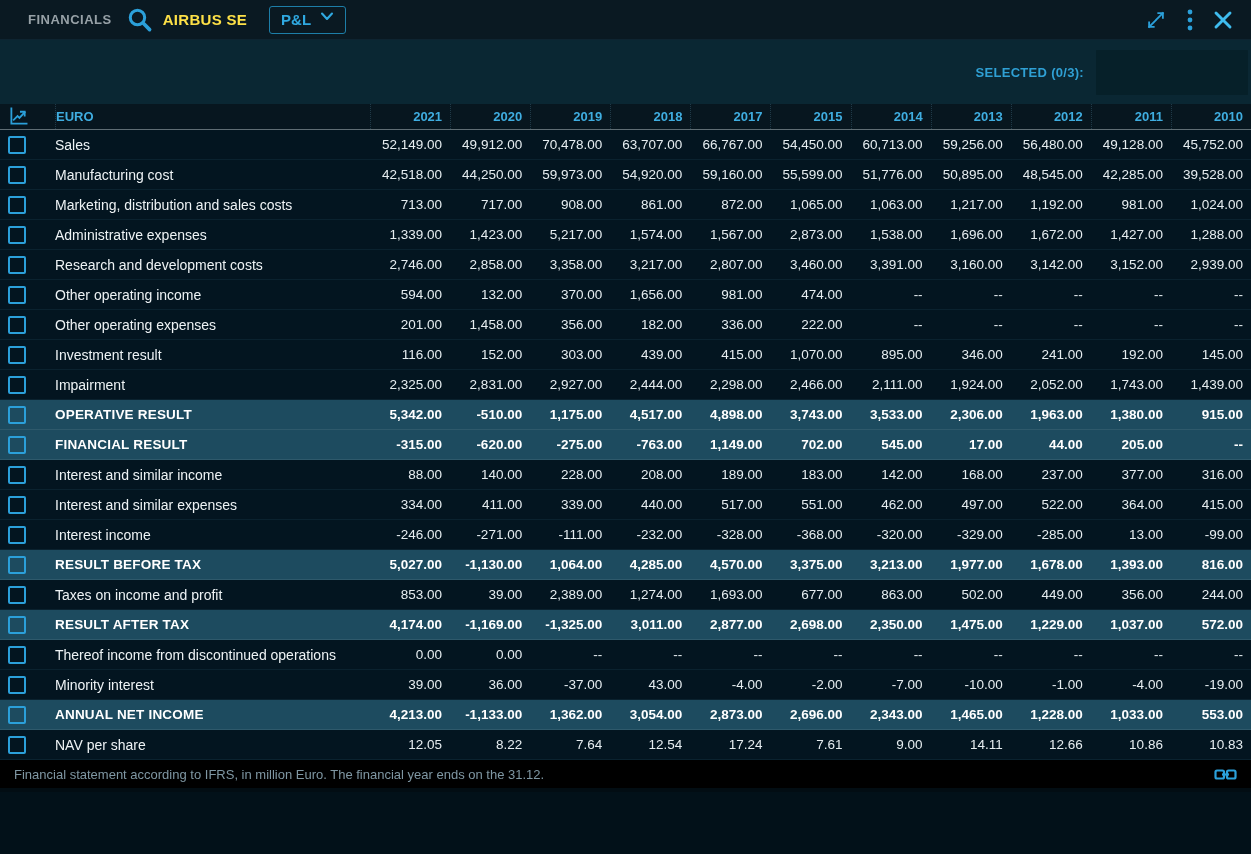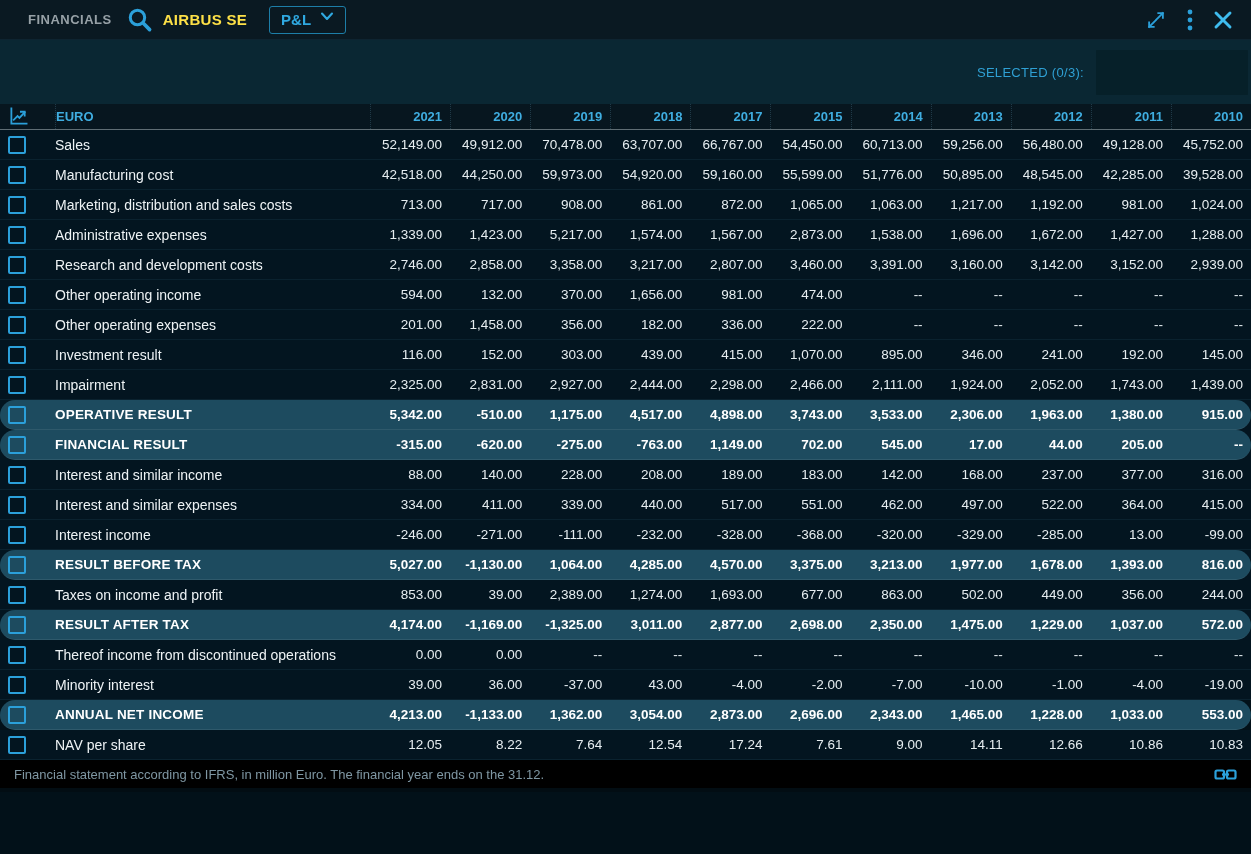--- a/index.html
+++ b/index.html
@@ -16,35 +16,35 @@
   .company { color:#fde047; font-size:15px; font-weight:bold; letter-spacing:.3px; }
   .pl-btn { margin-left:22px; display:flex; align-items:flex-start; gap:9px; padding:4px 11px 5px 11px;
     background:transparent; border:1px solid #1d7fa8; border:1px solid #1d7ea8; border-radius:3px;
     color:#2fa8e0; font-size:15px; font-weight:bold; cursor:pointer;
     font-family:"Liberation Sans","DejaVu Sans",sans-serif; }
   .tb-right { margin-left:auto; display:flex; align-items:center; gap:20px; }
 
   
   .toolbar { height:64px; flex:0 0 64px; background:#0a2733; display:flex; align-items:center;
     justify-content:flex-end; padding-right:3px; }
-  .selected-label { color:#2fa0d4; font-size:13px; font-weight:normal; letter-spacing:.3px; margin-right:12px; }
+  .selected-label { color:#2fa0d4; font-size:13px; font-weight:bold; letter-spacing:.3px; margin-right:12px; }
   .selected-box { width:152px; height:45px; background:#062029; border:none; border-radius:1px; }
 
   
   .grid-row { display:grid; grid-template-columns:55px 315px repeat(11,1fr); align-items:center; }
   .thead { height:26px; flex:0 0 26px; background:#07161f; border-bottom:1px solid #5f6d74; }
   .hcell { color:#3fade0; font-size:13px; font-weight:bold; }
   .hcell.year { text-align:center; padding-right:8px; border-left:1px dotted rgba(90,140,165,.30); height:100%;
     display:flex; align-items:center; justify-content:flex-end; }
   .h-icon { display:flex; align-items:center; padding-left:9px; cursor:pointer; }
   .h-label { padding-left:0; border-left:1px dotted rgba(90,140,165,.30); height:100%; display:flex; align-items:center; padding-left:13px; margin-left:-13px; }
   .thead .h-label { margin-left:0; padding-left:0; border-left:1px dotted rgba(90,140,165,.30); text-indent:0; }
   .tbody { flex:0 0 auto; }
   .trow { height:30px; background:#031520; border-bottom:1px solid rgba(35,80,100,.22); }
-  .trow.total { background:#1d4b5f; border-bottom:1px solid rgba(255,255,255,.08);border-radius:15px; }
+  .trow.total { background:#1d4b5f; border-bottom:1px solid rgba(255,255,255,.08); }
   .cell-check { display:flex; align-items:center; padding-left:8px; }
   .checkbox { width:18px; height:18px; border:2px solid #2ba0da; border-radius:2px; background:transparent;
     display:inline-block; cursor:pointer; }
   .cell-label { color:#eef3f5; font-size:14px; white-space:nowrap; overflow:hidden; }
   .trow.total .cell-label { font-weight:bold; color:#ffffff; font-size:13.5px; letter-spacing:.2px; }
   .cell-val { color:#e6edf0; font-size:13.5px; text-align:right; padding-right:8px; white-space:nowrap; }
   .trow.total .cell-val { font-weight:bold; color:#ffffff; }
 
   .filler { flex:1 1 auto; background:#031520; }
 

